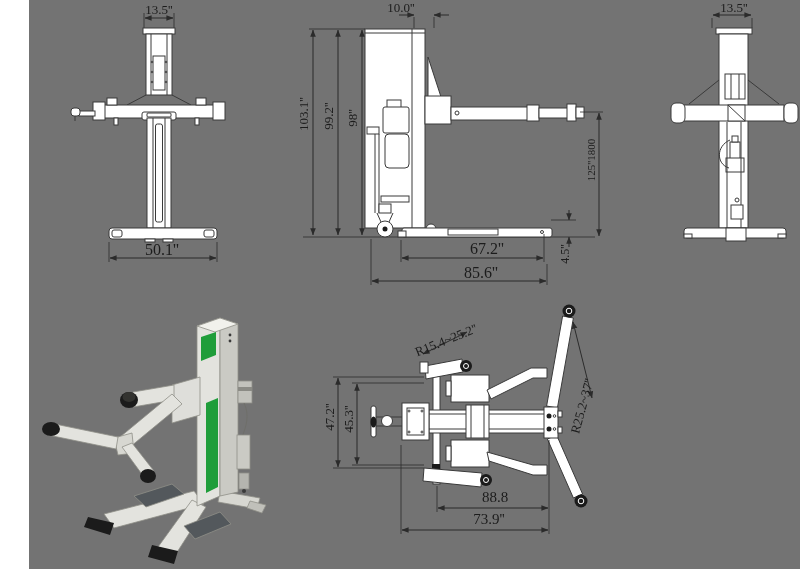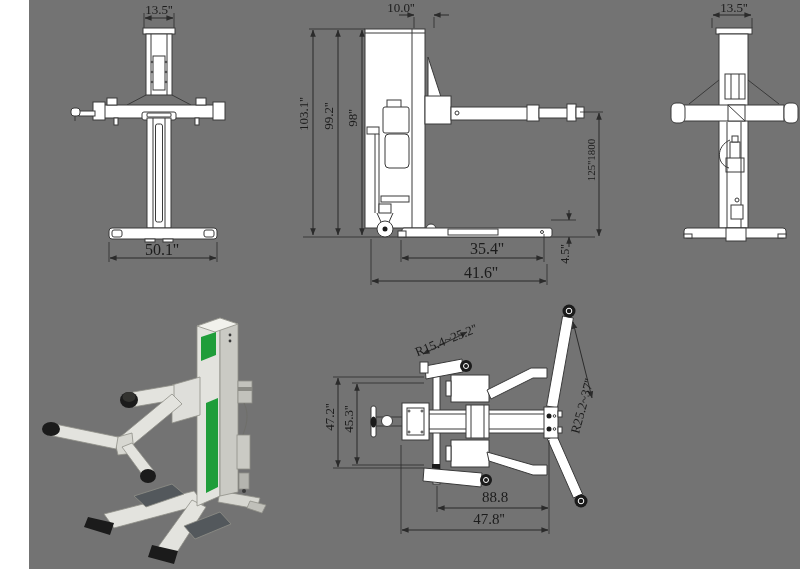--- a/index.html
+++ b/index.html
@@ -151,22 +151,22 @@
       <line class="ext" x1="76" y1="239" x2="76" y2="285"></line>
       <line class="ext" x1="252" y1="264" x2="252" y2="285"></line>
       <line class="dim" x1="77" y1="281" x2="251" y2="281" marker-start="url(#ms)" marker-end="url(#ms)"></line>
     </svg>
     <span class="dimlabel" style="left:106px;top:7px;">10.0''</span>
     <span class="dimlabel rot90" style="left:8px;top:114px;">103.1''</span>
     <span class="dimlabel rot90" style="left:33px;top:116px;">99.2''</span>
     <span class="dimlabel rot90" style="left:57px;top:118px;">98''</span>
     <span class="dimlabel rot90 f11" style="left:296px;top:160px;">125''1800</span>
     <span class="dimlabel rot90 f12" style="left:270px;top:254px;">4.5''</span>
-    <span class="dimlabel f14" style="left:192px;top:249px;">35.4''</span>
-    <span class="dimlabel f14" style="left:186px;top:273px;">41.6''</span>
+    <span class="dimlabel f14" style="left:192px;top:249px;">67.2''</span>
+    <span class="dimlabel f14" style="left:186px;top:273px;">85.6''</span>
   </figure>
 
   <figure class="view" style="left:600px;top:0;width:200px;height:260px;">
     <svg width="200" height="260" viewBox="0 0 200 260">
       <defs>
         <marker id="mr" viewBox="0 0 8 8" markerWidth="7" markerHeight="7" refX="7.6" refY="4" orient="auto-start-reverse">
           <path d="M0,0.8 L8,4 L0,7.2 Z" fill="#2b2b2b"></path>
         </marker>
       </defs>
 
@@ -336,16 +336,16 @@
       <line class="ext" x1="230" y1="140" x2="230" y2="234"></line>
       <line class="ext" x1="82" y1="145" x2="82" y2="234"></line>
       <line class="dim" x1="119" y1="208" x2="229" y2="208" marker-start="url(#mp)" marker-end="url(#mp)"></line>
       <line class="dim" x1="83" y1="230" x2="229" y2="230" marker-start="url(#mp)" marker-end="url(#mp)"></line>
     </svg>
     <span class="dimlabel" style="left:127px;top:40px;transform:translate(-50%,-50%) rotate(-22deg);">R15.4~25.2''</span>
     <span class="dimlabel" style="left:263px;top:106px;transform:translate(-50%,-50%) rotate(-75deg);">R25.2~37''</span>
     <span class="dimlabel rot90" style="left:10px;top:117px;">47.2''</span>
     <span class="dimlabel rot90" style="left:29px;top:119px;">45.3''</span>
     <span class="dimlabel f15" style="left:176px;top:197px;">88.8</span>
-    <span class="dimlabel f15" style="left:170px;top:219px;">47.8''</span>
+    <span class="dimlabel f15" style="left:170px;top:219px;">73.9''</span>
   </figure>
 
 </div>
 
 </body></html>

